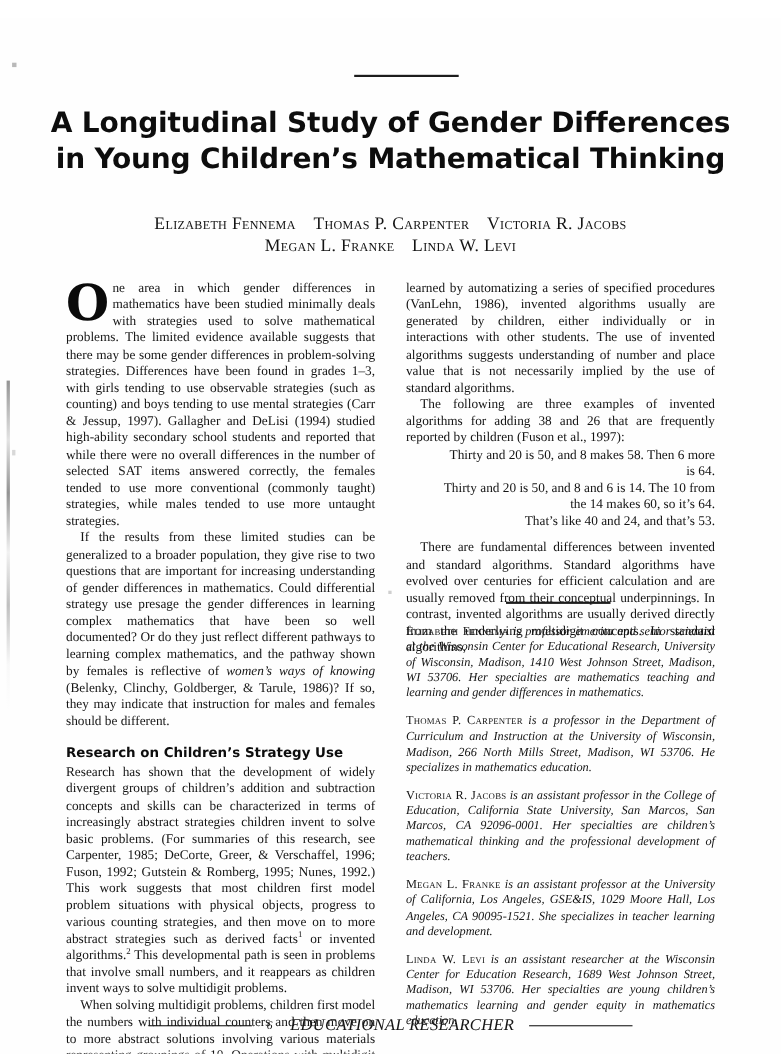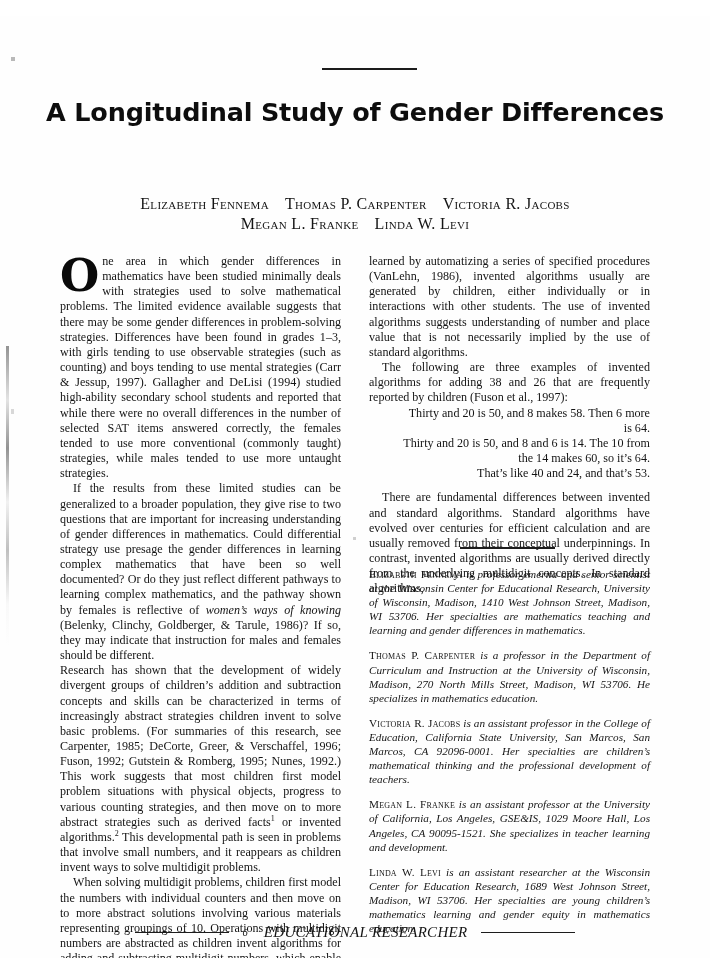--- a/index.html
+++ b/index.html
@@ -220,52 +220,54 @@
 
   <div class="scan-edge"></div>
   <div class="speck speck-a"></div>
   <div class="speck speck-b"></div>
   <div class="speck speck-c"></div>
 
   <div class="top-rule"></div>
 
   <div class="title-block">
     <div class="title-line">A Longitudinal Study of Gender Differences</div>
+    <div class="title-line">in Young Children’s Mathematical Thinking</div>
   </div>
 
   <div class="authors">
     <div>
       <span class="author">Elizabeth Fennema</span><span class="gap"></span><span class="author">Thomas P. Carpenter</span><span class="gap"></span><span class="author">Victoria R. Jacobs</span>
     </div>
     <div>
       <span class="author">Megan L. Franke</span><span class="gap"></span><span class="author">Linda W. Levi</span>
     </div>
   </div>
 
   <div class="col col-left">
     <p class="dropcap-para"><span class="dropcap">O</span><span>ne area in which gender differences in mathematics have been studied minimally deals with strategies used to solve mathematical problems. The limited evidence available suggests that there may be some gender differences in problem-solving strategies. Differences have been found in grades 1–3, with girls tending to use observable strategies (such as counting) and boys tending to use mental strategies (Carr &amp; Jessup, 1997). Gallagher and DeLisi (1994) studied high-ability secondary school students and reported that while there were no overall differences in the number of selected SAT items answered correctly, the females tended to use more conventional (commonly taught) strategies, while males tended to use more untaught strategies.</span></p>
     <p><span>If the results from these limited studies can be generalized to a broader population, they give rise to two questions that are important for increasing understanding of gender differences in mathematics. Could differential strategy use presage the gender differences in learning complex mathematics that have been so well documented? Or do they just reflect different pathways to learning complex mathematics, and the pathway shown by females is reflective of </span><em>women’s ways of knowing</em><span> (Belenky, Clinchy, Goldberger, &amp; Tarule, 1986)? If so, they may indicate that instruction for males and females should be different.</span></p>
+    <div class="sec-head">Research on Children’s Strategy Use</div>
     <p class="noindent"><span>Research has shown that the development of widely divergent groups of children’s addition and subtraction concepts and skills can be characterized in terms of increasingly abstract strategies children invent to solve basic problems. (For summaries of this research, see Carpenter, 1985; DeCorte, Greer, &amp; Verschaffel, 1996; Fuson, 1992; Gutstein &amp; Romberg, 1995; Nunes, 1992.) This work suggests that most children first model problem situations with physical objects, progress to various counting strategies, and then move on to more abstract strategies such as derived facts</span><sup>1</sup><span> or invented algorithms.</span><sup>2</sup><span> This developmental path is seen in problems that involve small numbers, and it reappears as children invent ways to solve multidigit problems.</span></p>
     <p>When solving multidigit problems, children first model the numbers with individual counters and then move on to more abstract solutions involving various materials representing groupings of 10. Operations with multidigit numbers are abstracted as children invent algorithms for adding and subtracting multidigit numbers, which enable them to solve problems without physical materials of any kind. In contrast to standard algorithms, which generally are</p>
   </div>
 
   <div class="col col-right">
     <p class="noindent">learned by automatizing a series of specified procedures (VanLehn, 1986), invented algorithms usually are generated by children, either individually or in interactions with other students. The use of invented algorithms suggests understanding of number and place value that is not necessarily implied by the use of standard algorithms.</p>
     <p>The following are three examples of invented algorithms for adding 38 and 26 that are frequently reported by children (Fuson et al., 1997):</p>
     <p class="example">Thirty and 20 is 50, and 8 makes 58. Then 6 more is 64.</p>
     <p class="example">Thirty and 20 is 50, and 8 and 6 is 14. The 10 from the 14 makes 60, so it’s 64.</p>
     <p class="example">That’s like 40 and 24, and that’s 53.</p>
     <p style="margin-top:9px">There are fundamental differences between invented and standard algorithms. Standard algorithms have evolved over centuries for efficient calculation and are usually removed from their conceptual underpinnings. In contrast, invented algorithms are usually derived directly from the underlying multidigit concepts. In standard algorithms,</p>
   </div>
 
   <div class="bio-rule"></div>
 
   <div class="bios">
     <p><span class="bio-name">Elizabeth Fennema</span><span> is professor emerita and senior scientist at the Wisconsin Center for Educational Research, University of Wisconsin, Madison, 1410 West Johnson Street, Madison, WI 53706. Her specialties are mathematics teaching and learning and gender differences in mathematics.</span></p>
-    <p><span class="bio-name">Thomas P. Carpenter</span><span> is a professor in the Department of Curriculum and Instruction at the University of Wisconsin, Madison, 270 North Mills Street, Madison, WI 53706. He specializes in mathematics education.</span></p>
+    <p><span class="bio-name">Thomas P. Carpenter</span><span> is a professor in the Department of Curriculum and Instruction at the University of Wisconsin, Madison, 266 North Mills Street, Madison, WI 53706. He specializes in mathematics education.</span></p>
     <p><span class="bio-name">Victoria R. Jacobs</span><span> is an assistant professor in the College of Education, California State University, San Marcos, San Marcos, CA 92096-0001. Her specialties are children’s mathematical thinking and the professional development of teachers.</span></p>
     <p><span class="bio-name">Megan L. Franke</span><span> is an assistant professor at the University of California, Los Angeles, GSE&amp;IS, 1029 Moore Hall, Los Angeles, CA 90095-1521. She specializes in teacher learning and development.</span></p>
     <p><span class="bio-name">Linda W. Levi</span><span> is an assistant researcher at the Wisconsin Center for Education Research, 1689 West Johnson Street, Madison, WI 53706. Her specialties are young children’s mathematics learning and gender equity in mathematics education.</span></p>
   </div>
 
   <div class="footer">
     <div class="footer-rule"></div>
     <div class="footer-page">6</div>
     <div class="footer-title">EDUCATIONAL RESEARCHER</div>
     <div class="footer-rule"></div>

